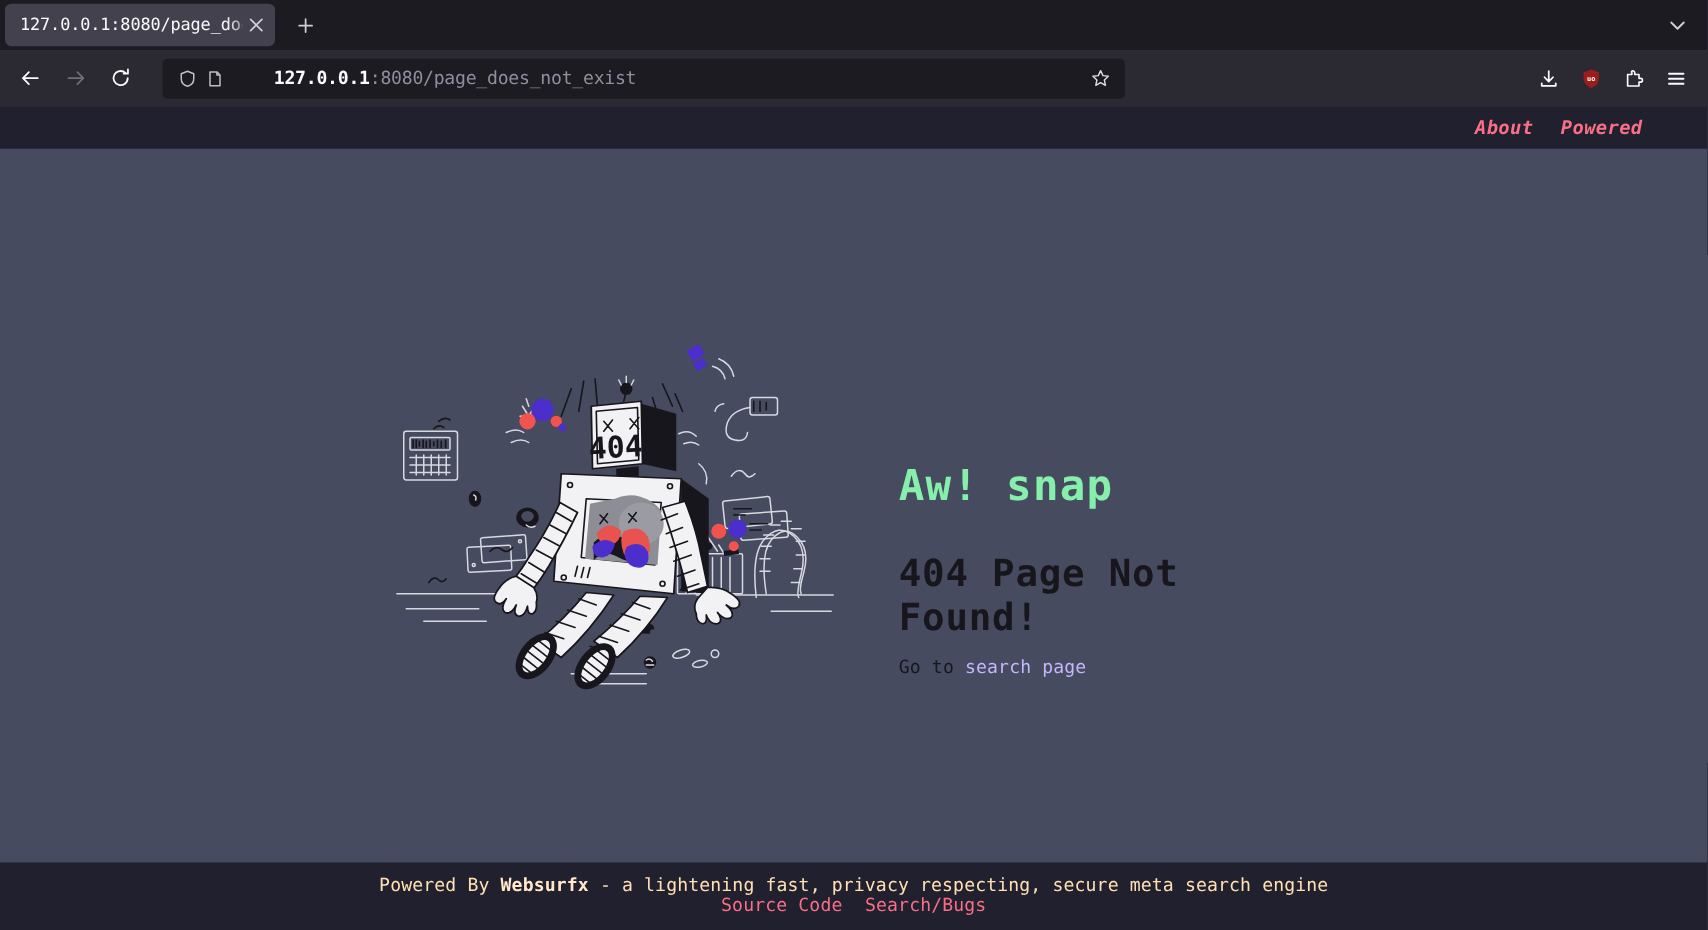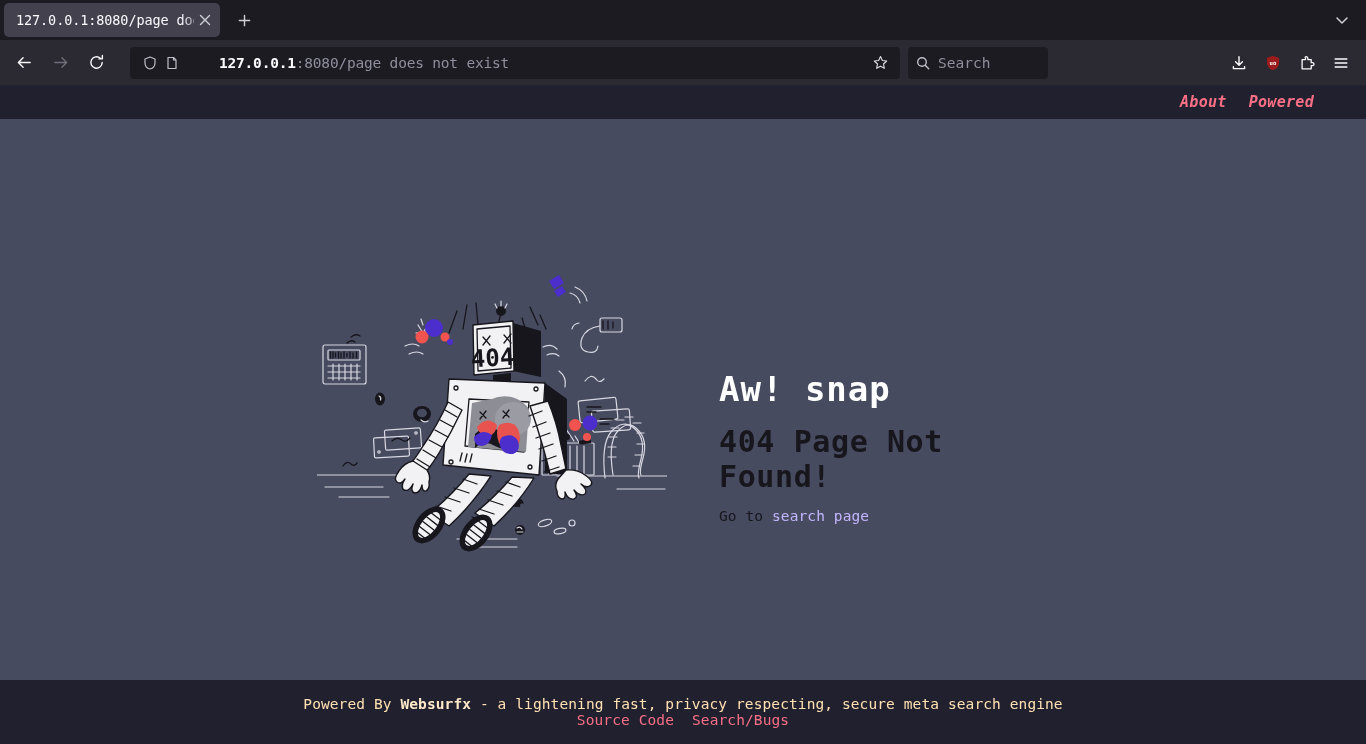--- a/index.html
+++ b/index.html
@@ -214,42 +214,42 @@
     min-height: 0;
   }
 
   .illustration { width: 350px; height: 300px; flex: none; }
   .illustration svg { width: 100%; height: 100%; display: block; }
 
   .text-block { padding-top: 98px; width: 330px; }
   .h-aw {
     font-size: 34px;
     font-weight: 700;
-    color: #ffffff;
+    color: #86efac;
     letter-spacing: 1px;
     line-height: 1.2;
-    margin-bottom: 14px;
+    margin-bottom: 32px;
   }
   .h-404 {
     font-size: 30px;
     font-weight: 700;
     color: #17161c;
     letter-spacing: 0.6px;
     margin-bottom: 14px;
   }
   .goto {
     font-size: 14.5px;
     color: #17161c;
     letter-spacing: 0.1px;
   }
   .goto a { color: #c4b5fd; text-decoration: none; }
 
   .footer {
     background: #21202e;
-    height: 64px;
+    height: 54px;
     flex: none;
     display: flex;
     flex-direction: column;
     align-items: center;
     justify-content: center;
     gap: 0;
   }
   .footer .line1 {
     font-size: 14.5px;
     color: #ffe0b2;
@@ -322,27 +322,20 @@
         </svg>
       </span>
       <span class="url-text"><b>127.0.0.1</b><span>:8080/page_does_not_exist</span></span>
       <span class="star-btn" title="Bookmark this page">
         <svg viewBox="0 0 16 16" fill="none" stroke="currentColor" stroke-width="1.2" stroke-linejoin="round">
           <path d="M8 1.6 L10 5.9 L14.6 6.4 L11.2 9.6 L12.1 14.2 L8 11.9 L3.9 14.2 L4.8 9.6 L1.4 6.4 L6 5.9 Z"></path>
         </svg>
       </span>
     </div>
 
-    <div class="searchbar">
-      <svg viewBox="0 0 14 14" fill="none" stroke="currentColor" stroke-width="1.4" stroke-linecap="round">
-        <circle cx="6" cy="6" r="4.3"></circle>
-          <path d="M9.2 9.2 L12.7 12.7"></path>
-      </svg>
-      <span class="ph">Search</span>
-    </div>
 
     <div class="toolbar-right">
       <div class="tb-btn" title="Downloads">
         <svg viewBox="0 0 16 16" fill="none" stroke="currentColor" stroke-width="1.4" stroke-linecap="round" stroke-linejoin="round">
           <path d="M8 1.8 V10 M4.6 6.8 L8 10.3 L11.4 6.8"></path>
           <path d="M2.4 11.6 V13.6 H13.6 V11.6"></path>
         </svg>
       </div>
       <div class="tb-btn" title="uBlock Origin">
         <span class="ublock">

